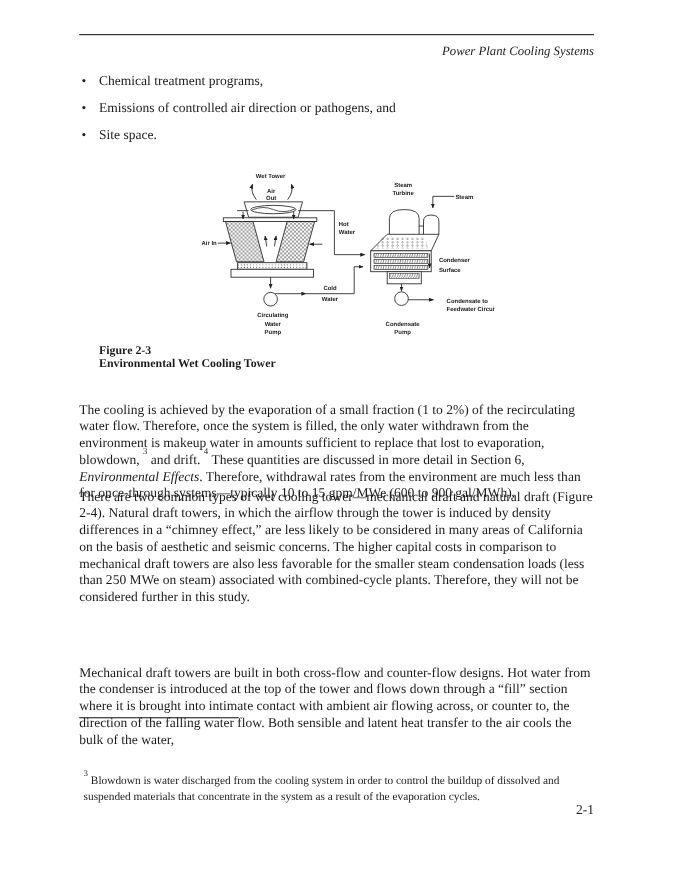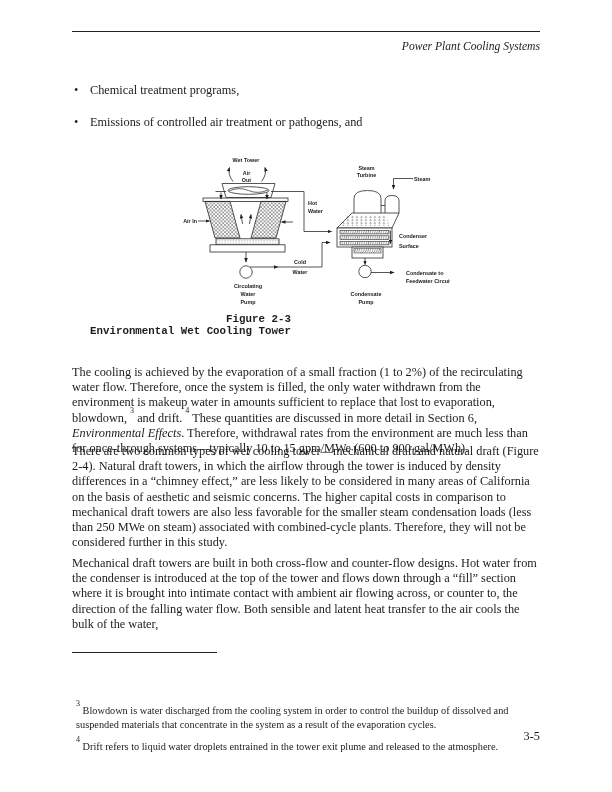--- a/index.html
+++ b/index.html
@@ -3,47 +3,48 @@
 <meta charset="utf-8">
 <style>
   html,body{margin:0;padding:0;background:#e8e8e8;}
   .page{position:relative;width:612px;height:792px;background:#ffffff;overflow:hidden;
         font-family:"Liberation Serif",serif;color:#1c1c1c;margin:0 auto;}
   .hrule{position:absolute;left:72px;top:31px;width:468px;border-top:1.2px solid #222;}
   .header-title{position:absolute;left:72px;top:40px;width:468px;text-align:right;
         font-style:italic;font-size:11.6px;}
   ul.bullets{position:absolute;left:72px;top:66px;width:470px;font-size:12.3px;
         line-height:15px;list-style:none;margin:0;padding:0;}
-  ul.bullets li{position:relative;padding-left:18px;margin-bottom:9.5px;margin-top:17px;}
+  ul.bullets li{position:relative;padding-left:18px;margin-bottom:9.5px;}
   ul.bullets li::before{content:"\2022";position:absolute;left:2px;}
   svg.diagram{position:absolute;left:170px;top:150px;width:280px;height:160px;}
   svg.diagram text{font-family:"Liberation Sans",sans-serif;font-weight:bold;
         font-size:5.4px;fill:#1a1a1a;}
-  .caption{position:absolute;left:90px;top:314px;font-family:Liberation Mono, monospace;
-        font-weight:bold;font-size:10.8px;line-height:11.8px;text-align:right;}
+  .caption{position:absolute;left:90px;top:314px;font-family:Liberation Serif, serif;
+        font-weight:bold;font-size:10.8px;line-height:11.8px;}
   .para{position:absolute;left:72px;width:471px;font-size:12.3px;line-height:15.1px;}
-  #p1{top:353px}#p2{top:432px}#p3{top:544px}
+  #p1{top:353px}#p2{top:432px}#p3{top:592px}
   sup{font-size:8px;line-height:0;position:relative;top:-3.5px;}
   .para i{}
   .fnrule{position:absolute;left:72px;top:652px;width:145px;border-top:1.1px solid #222;}
   .footnote{position:absolute;left:76px;width:471px;font-size:10.3px;line-height:13.7px;margin-top:44px;}
   #fn3{top:660px}#fn4{top:696px}
   .pagenum{position:absolute;left:72px;top:729px;width:468px;text-align:right;font-size:12.3px;}
 </style>
 </head>
 <body>
 
 <div class="page">
 
   <div class="hrule"></div>
   <div class="header-title">Power Plant Cooling Systems</div>
 
   <ul class="bullets">
     <li>Chemical treatment programs,</li>
-    <li>Emissions of controlled air treatment or pathogens, and</li>
+    <li>Emissions of controlled air direction or pathogens, and</li>
+    <li>Site space.</li>
   </ul>
 
   <svg class="diagram" viewBox="170 150 280 160">
     <defs>
       <pattern id="xh" width="3.6" height="3.6" patternUnits="userSpaceOnUse">
         <path d="M0,3.6 L3.6,0 M0,0 L3.6,3.6" stroke="#3a3a3a" stroke-width="0.45"></path>
       </pattern>
       <pattern id="th" width="2.2" height="6" patternUnits="userSpaceOnUse">
         <path d="M0.4,6 L1.9,0" stroke="#3a3a3a" stroke-width="0.55"></path>
       </pattern>
@@ -132,16 +133,15 @@
     <div>Figure 2-3</div>
     <div>Environmental Wet Cooling Tower</div>
   </div>
 
   <p class="para" id="p1"><span>The cooling is achieved by the evaporation of a small fraction (1 to 2%) of the recirculating water flow. Therefore, once the system is filled, the only water withdrawn from the environment is makeup water in amounts sufficient to replace that lost to evaporation, blowdown, </span><sup>3</sup><span> and drift. </span><sup>4</sup><span> These quantities are discussed in more detail in Section 6, </span><i>Environmental Effects</i><span>. Therefore, withdrawal rates from the environment are much less than for once-through systems—typically 10 to 15 gpm/MWe (600 to 900 gal/MWh).</span></p>
   <p class="para" id="p2"><span>There are two common types of wet cooling tower—mechanical draft and natural draft (Figure 2-4). Natural draft towers, in which the airflow through the tower is induced by density differences in a “chimney effect,” are less likely to be considered in many areas of California on the basis of aesthetic and seismic concerns. The higher capital costs in comparison to mechanical draft towers are also less favorable for the smaller steam condensation loads (less than 250 MWe on steam) associated with combined-cycle plants. Therefore, they will not be considered further in this study.</span></p>
   <p class="para" id="p3"><span>Mechanical draft towers are built in both cross-flow and counter-flow designs. Hot water from the condenser is introduced at the top of the tower and flows down through a “fill” section where it is brought into intimate contact with ambient air flowing across, or counter to, the direction of the falling water flow. Both sensible and latent heat transfer to the air cools the bulk of the water,</span></p>
 
   <div class="fnrule"></div>
   <div class="footnote" id="fn3"><sup>3</sup><span> Blowdown is water discharged from the cooling system in order to control the buildup of dissolved and suspended materials that concentrate in the system as a result of the evaporation cycles.</span></div>
-  <div class="footnote" id="fn4"><sup>4</sup><span> Drift refers to liquid water droplets entrained in the tower exit plume and released to the atmosphere.</span></div>
 
-  <div class="pagenum">3-5</div>
+  <div class="pagenum">2-1</div>
 </div>
 
 </body></html>

